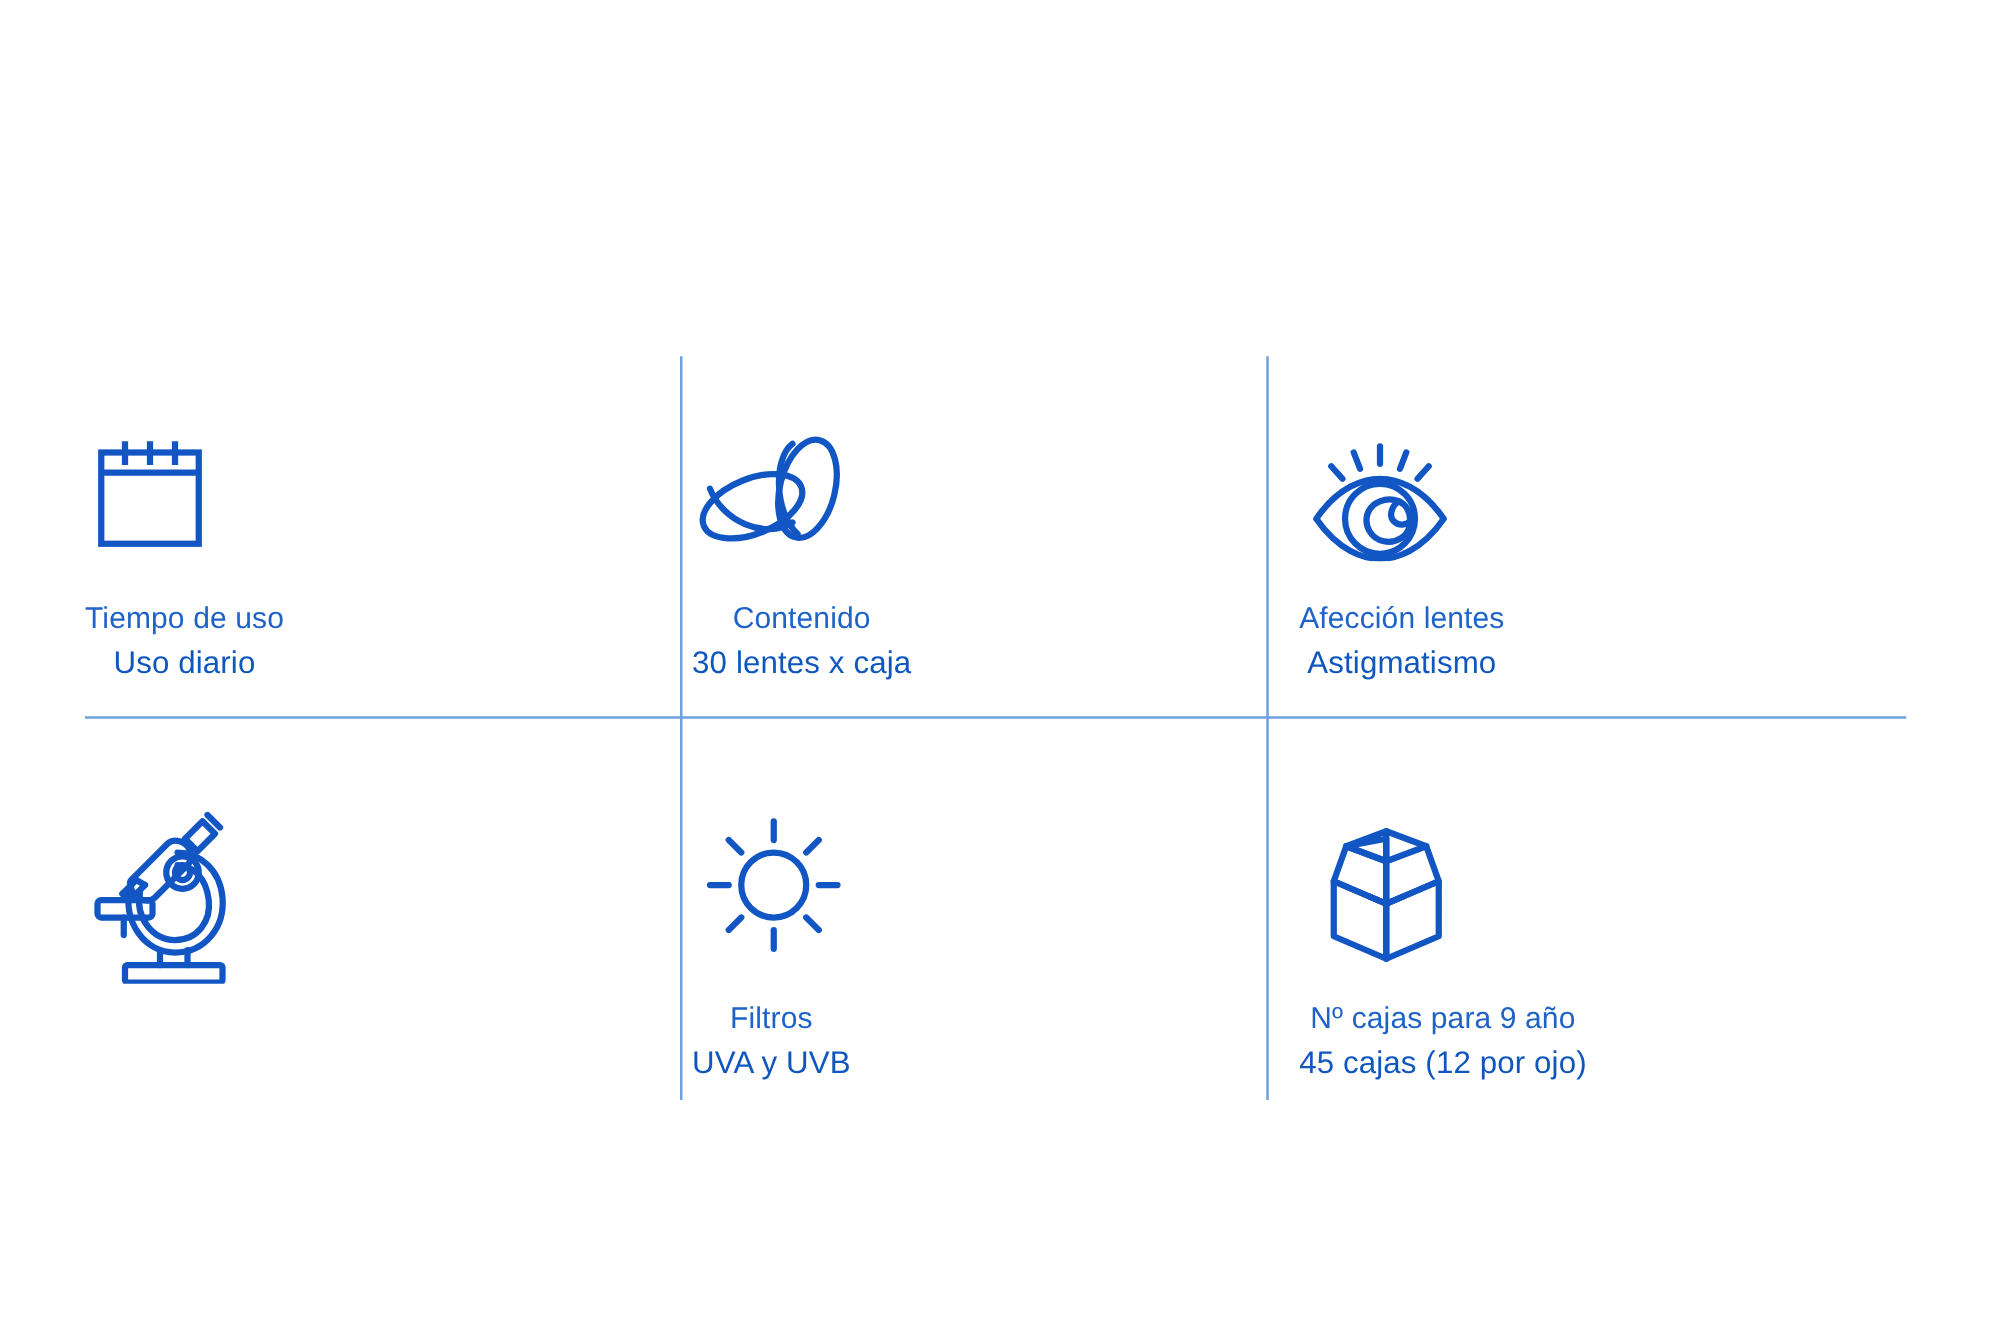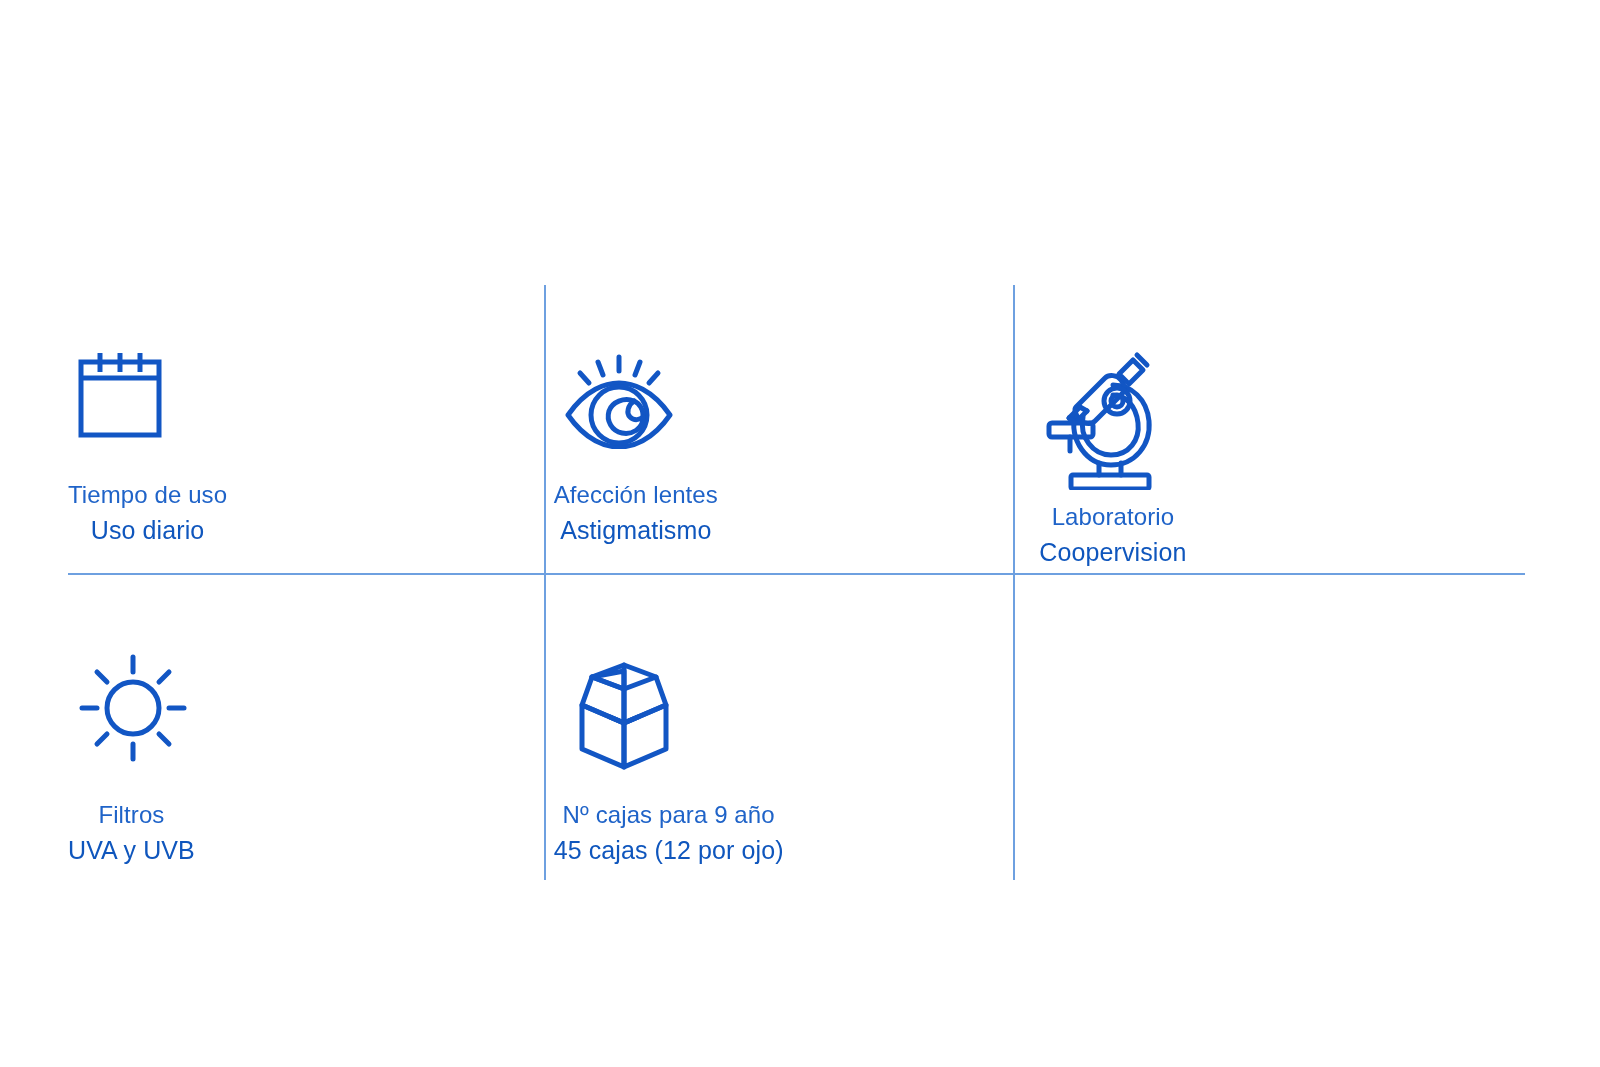--- a/index.html
+++ b/index.html
@@ -125,20 +125,39 @@
             <line x1="13" y1="33" x2="91" y2="33"></line>
           </g>
         </svg>
       </div>
       <div class="label-block">
         <span class="label-title">Tiempo de uso</span>
         <span class="label-value">Uso diario</span>
       </div>
     </div>
 
+    <div class="cell row1">
+      <div class="icon-wrap">
+        <svg width="130" height="104" viewBox="0 0 130 104">
+          <g fill="none" stroke="#1256c4" stroke-width="5" stroke-linecap="round" stroke-linejoin="round">
+
+            <ellipse cx="48" cy="60" rx="42" ry="22" transform="rotate(-22 48 60)"></ellipse>
+
+            <path d="M 14 46 C 24 72 58 87 80 73"></path>
+
+            <ellipse cx="92" cy="46" rx="22" ry="40" transform="rotate(14 92 46)"></ellipse>
+            <path d="M 80 10 C 64 22 66 66 84 82"></path>
+          </g>
+        </svg>
+      </div>
+      <div class="label-block">
+        <span class="label-title">Contenido</span>
+        <span class="label-value">30 lentes x caja</span>
+      </div>
+    </div>
 
     <div class="cell row1">
       <div class="icon-wrap">
         <svg width="130" height="104" viewBox="0 0 130 104">
           <g fill="none" stroke="#1256c4" stroke-width="5" stroke-linecap="round" stroke-linejoin="round">
 
             <line x1="65" y1="12" x2="65" y2="26"></line>
             <line x1="44" y1="17" x2="49" y2="30"></line>
             <line x1="86" y1="17" x2="81" y2="30"></line>
             <line x1="26" y1="28" x2="35" y2="38"></line>
@@ -184,24 +203,20 @@
             <rect x="10" y="78" width="44" height="14" rx="3"></rect>
 
             <line x1="31" y1="92" x2="31" y2="106"></line>
 
             <line x1="60" y1="118" x2="60" y2="130"></line>
             <line x1="82" y1="118" x2="82" y2="130"></line>
 
             <rect x="32" y="130" width="78" height="14" rx="2"></rect>
           </g>
         </svg>
-      </div>
-      <div class="label-block">
-        <span class="label-title">Laboratorio</span>
-        <span class="label-value">Coopervision</span>
       </div>
     </div>
 
     <div class="cell row2">
       <div class="icon-wrap">
         <svg width="130" height="140" viewBox="0 0 130 140">
           <g fill="none" stroke="#1256c4" stroke-width="5" stroke-linecap="round">
             <circle cx="65" cy="63" r="26"></circle>
             <line x1="65" y1="12" x2="65" y2="27"></line>
             <line x1="65" y1="99" x2="65" y2="114"></line>

